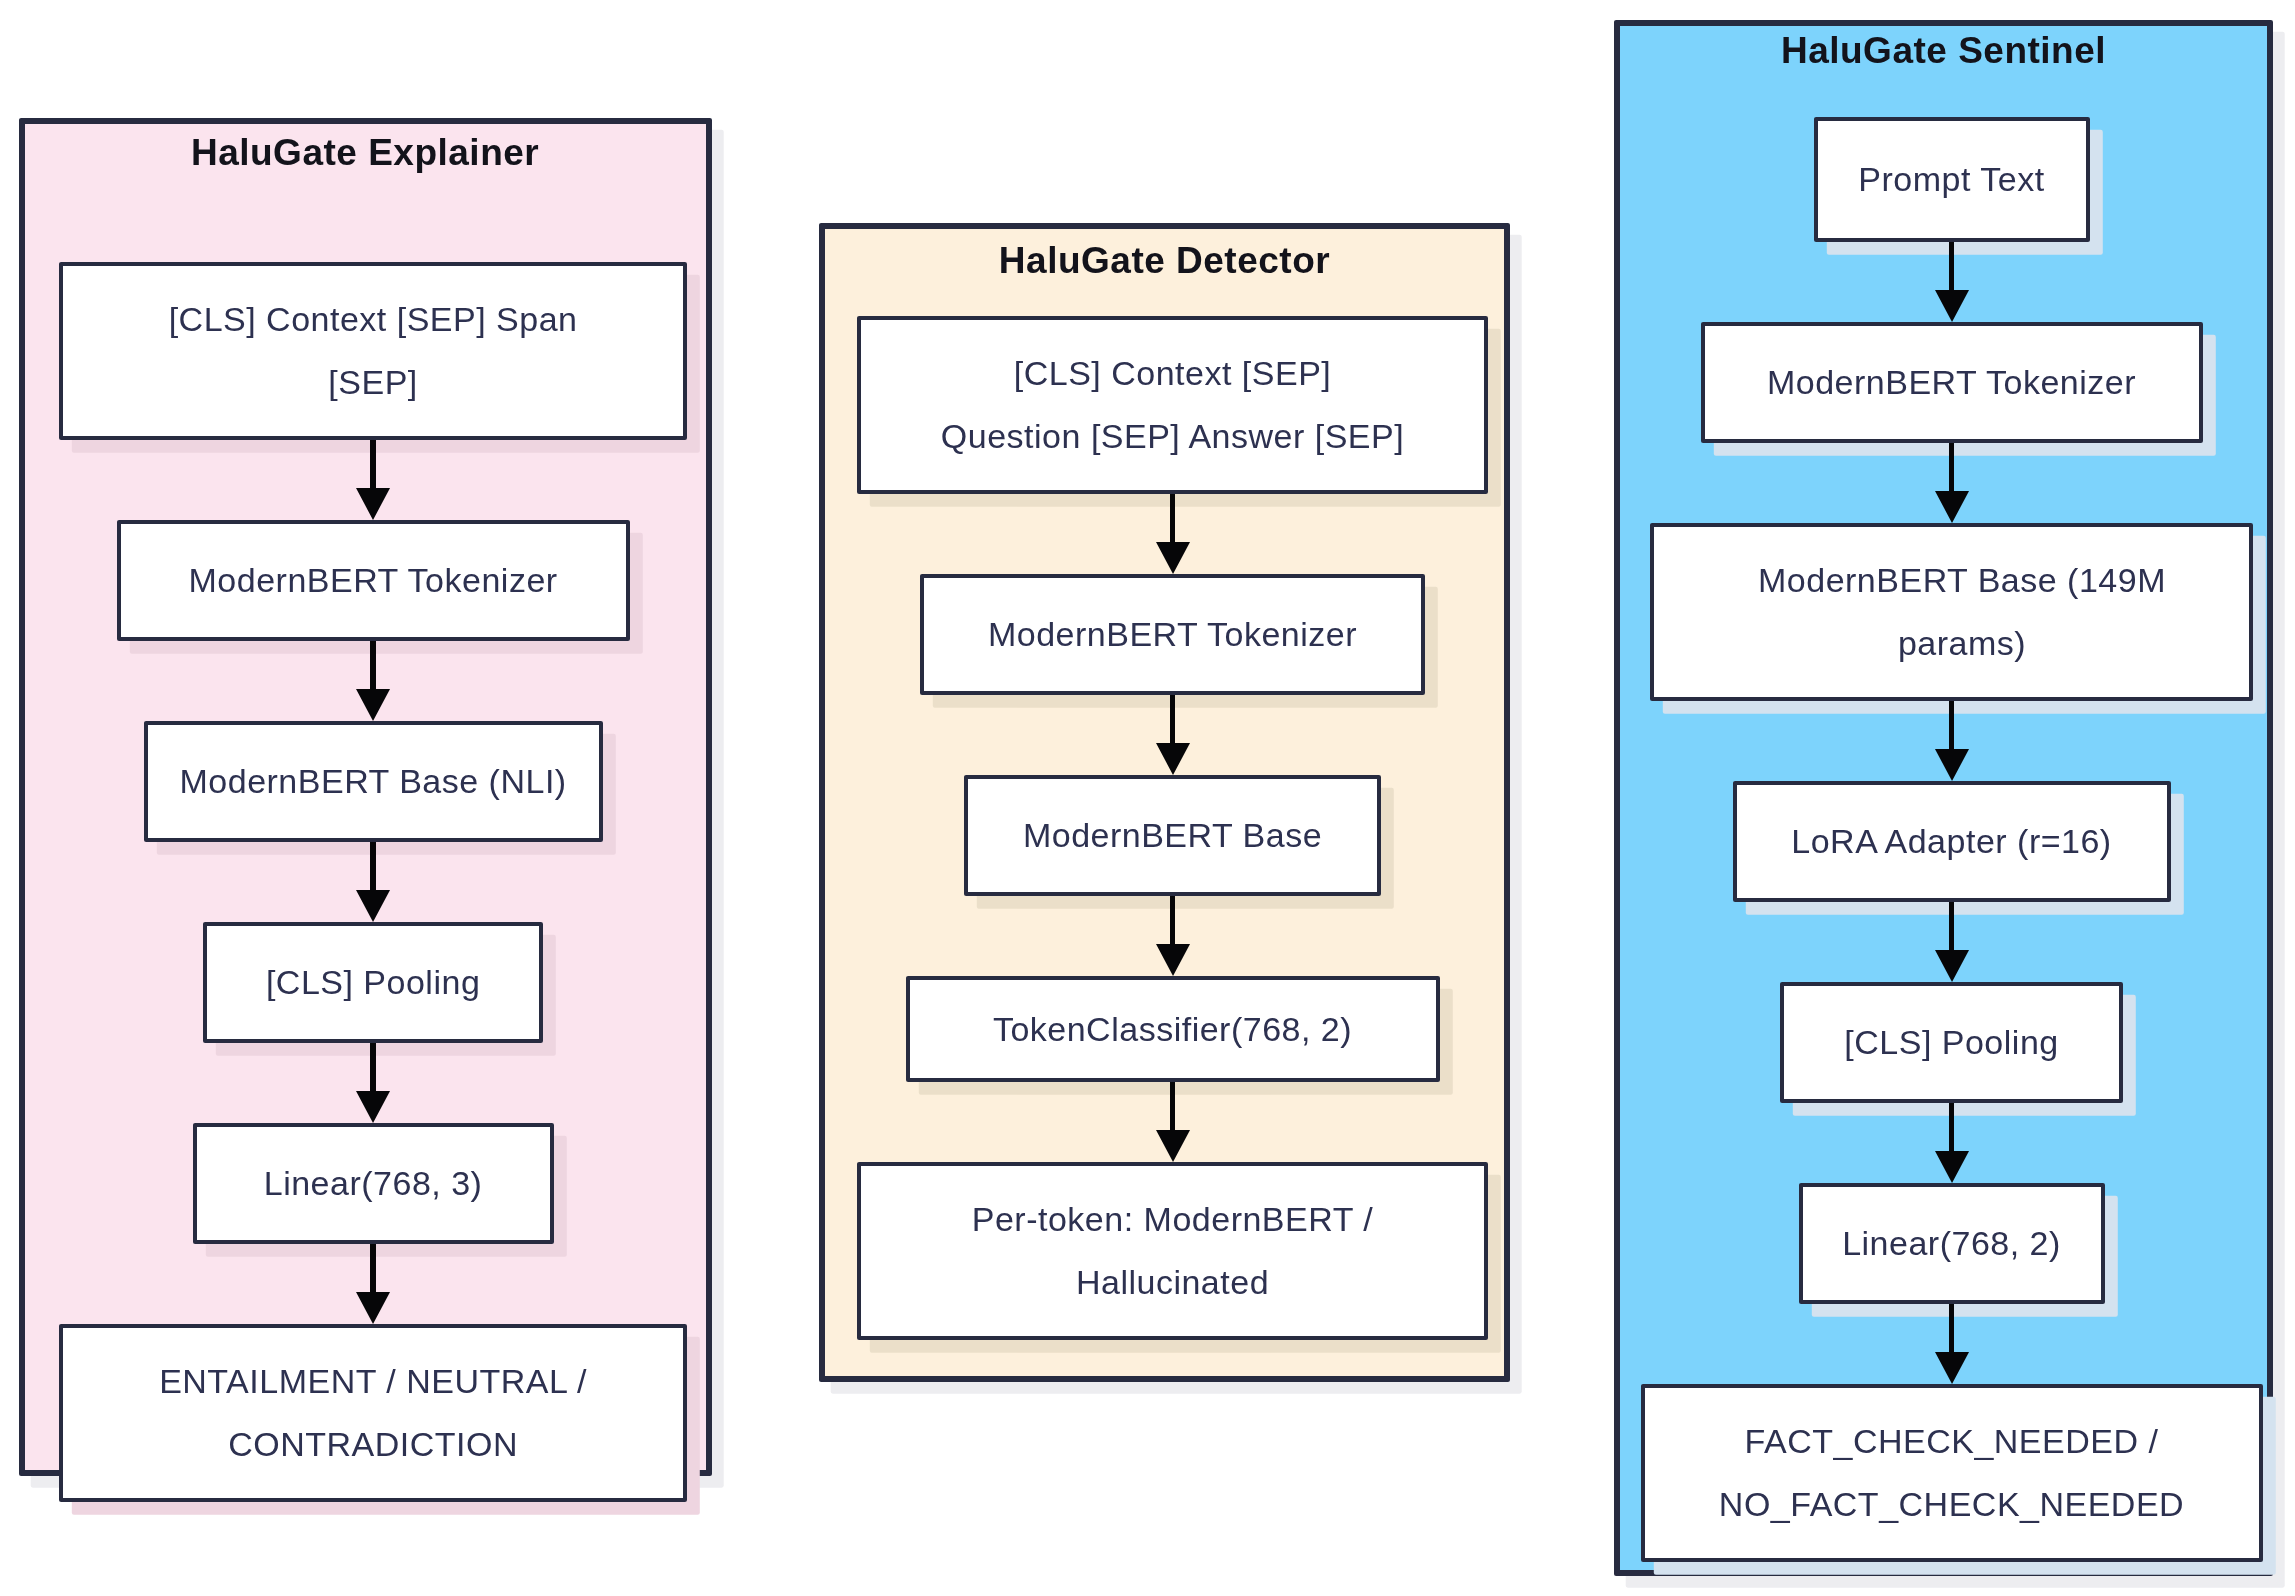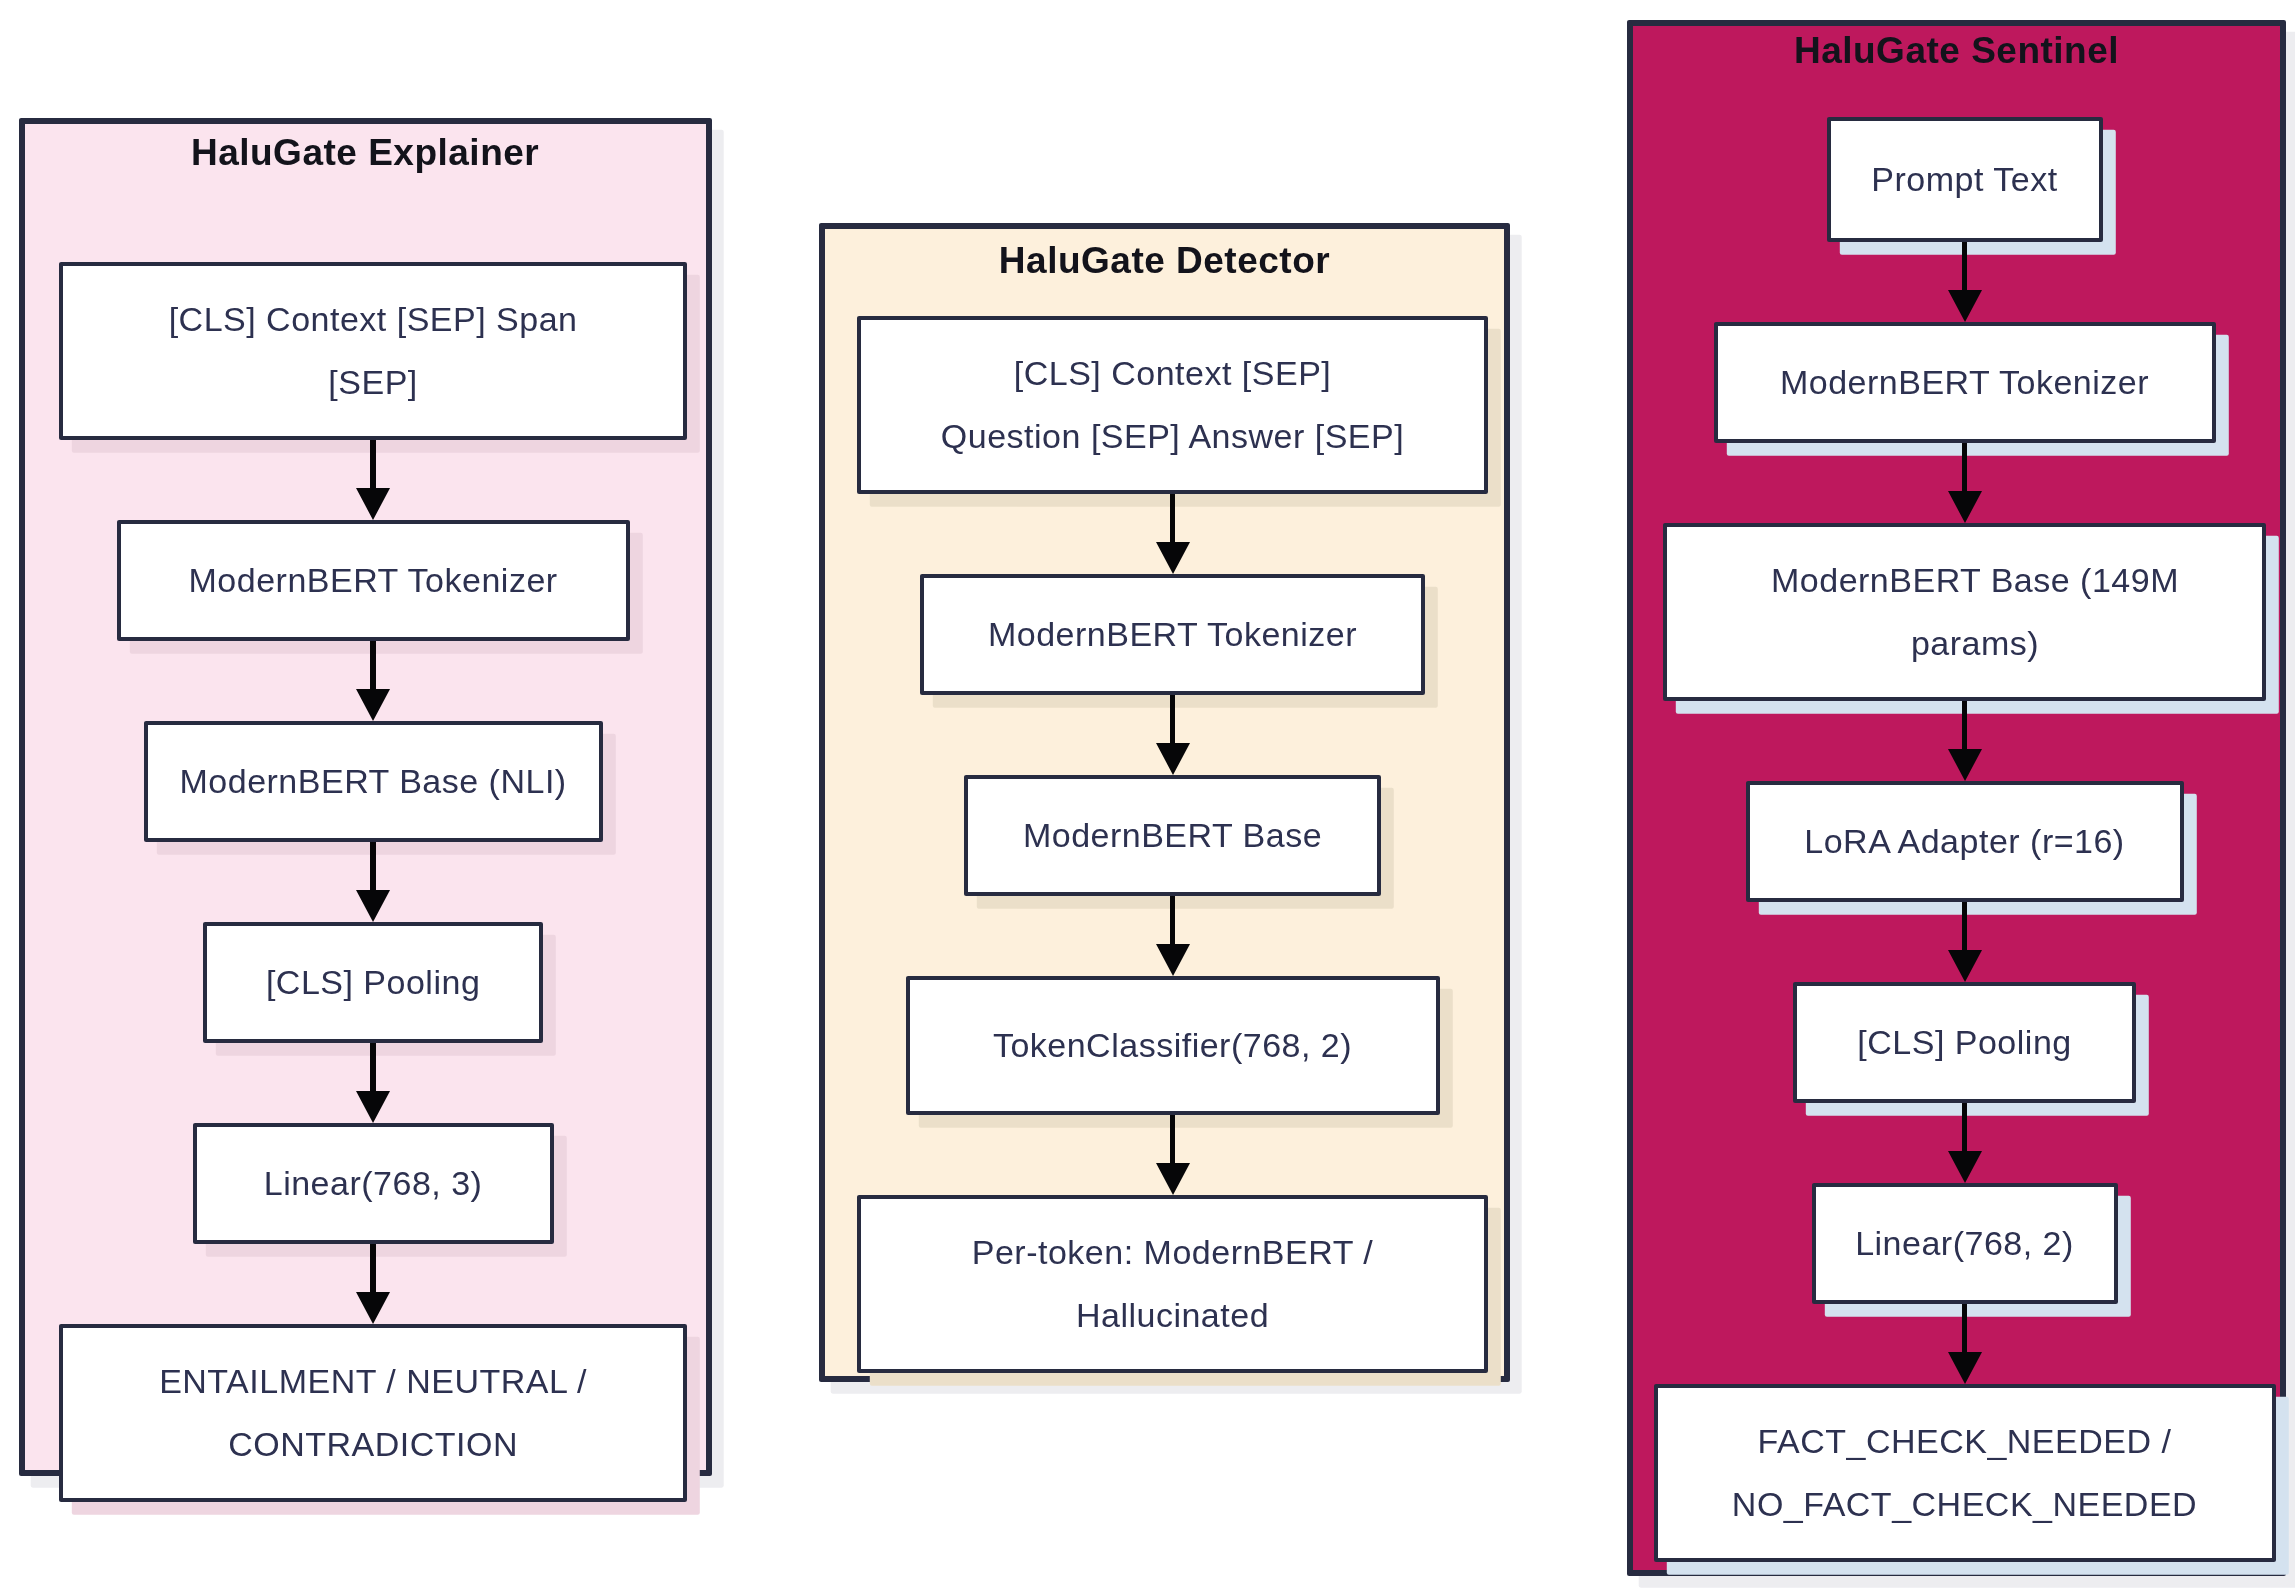--- a/index.html
+++ b/index.html
@@ -157,38 +157,38 @@
 
     <div class="node" style="width:417px; height:121px;">
       <span class="node-text">ModernBERT Base</span>
     </div>
 
     <div class="arrow">
       <div class="shaft"></div>
       <div class="head"></div>
     </div>
 
-    <div class="node" style="width:534px; height:139px;">
+    <div class="node" style="width:534px; height:106px;">
       <span class="node-text">TokenClassifier(768, 2)</span>
     </div>
 
     <div class="arrow">
       <div class="shaft"></div>
       <div class="head"></div>
     </div>
 
     <div class="node" style="width:631px; height:178px;">
       <span class="node-text">Per-token: ModernBERT /
 Hallucinated</span>
     </div>
 
   </div>
 </div>
 
-<div class="panel panel-blue" style="left: 1614px; top: 20px; width: 659px; height: 1556px; --tp: 4.3px; background-color: #be185d; margin-left: 13px;">
+<div class="panel panel-blue" style="left: 1614px; top: 20px; width: 659px; height: 1556px; --tp: 4.3px; background-color: #7dd3fc;">
   <div class="panel-title">HaluGate Sentinel</div>
   <div class="flow" style="top:91px;">
 
     <div class="node" style="width:276px; height:125px;">
       <span class="node-text">Prompt Text</span>
     </div>
 
     <div class="arrow">
       <div class="shaft"></div>
       <div class="head"></div>

